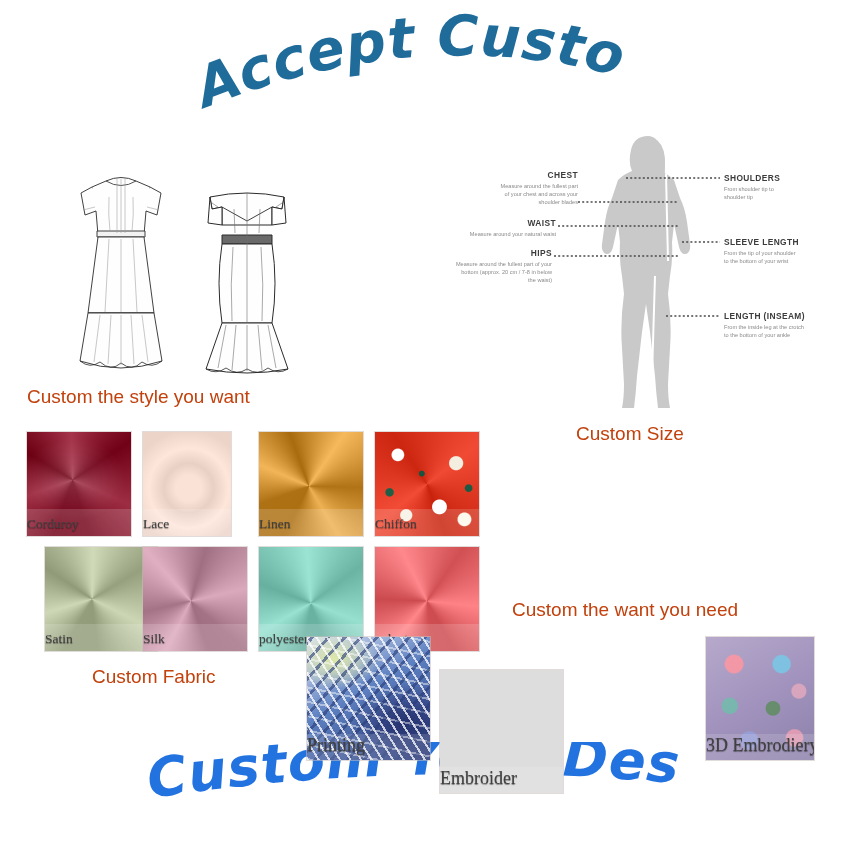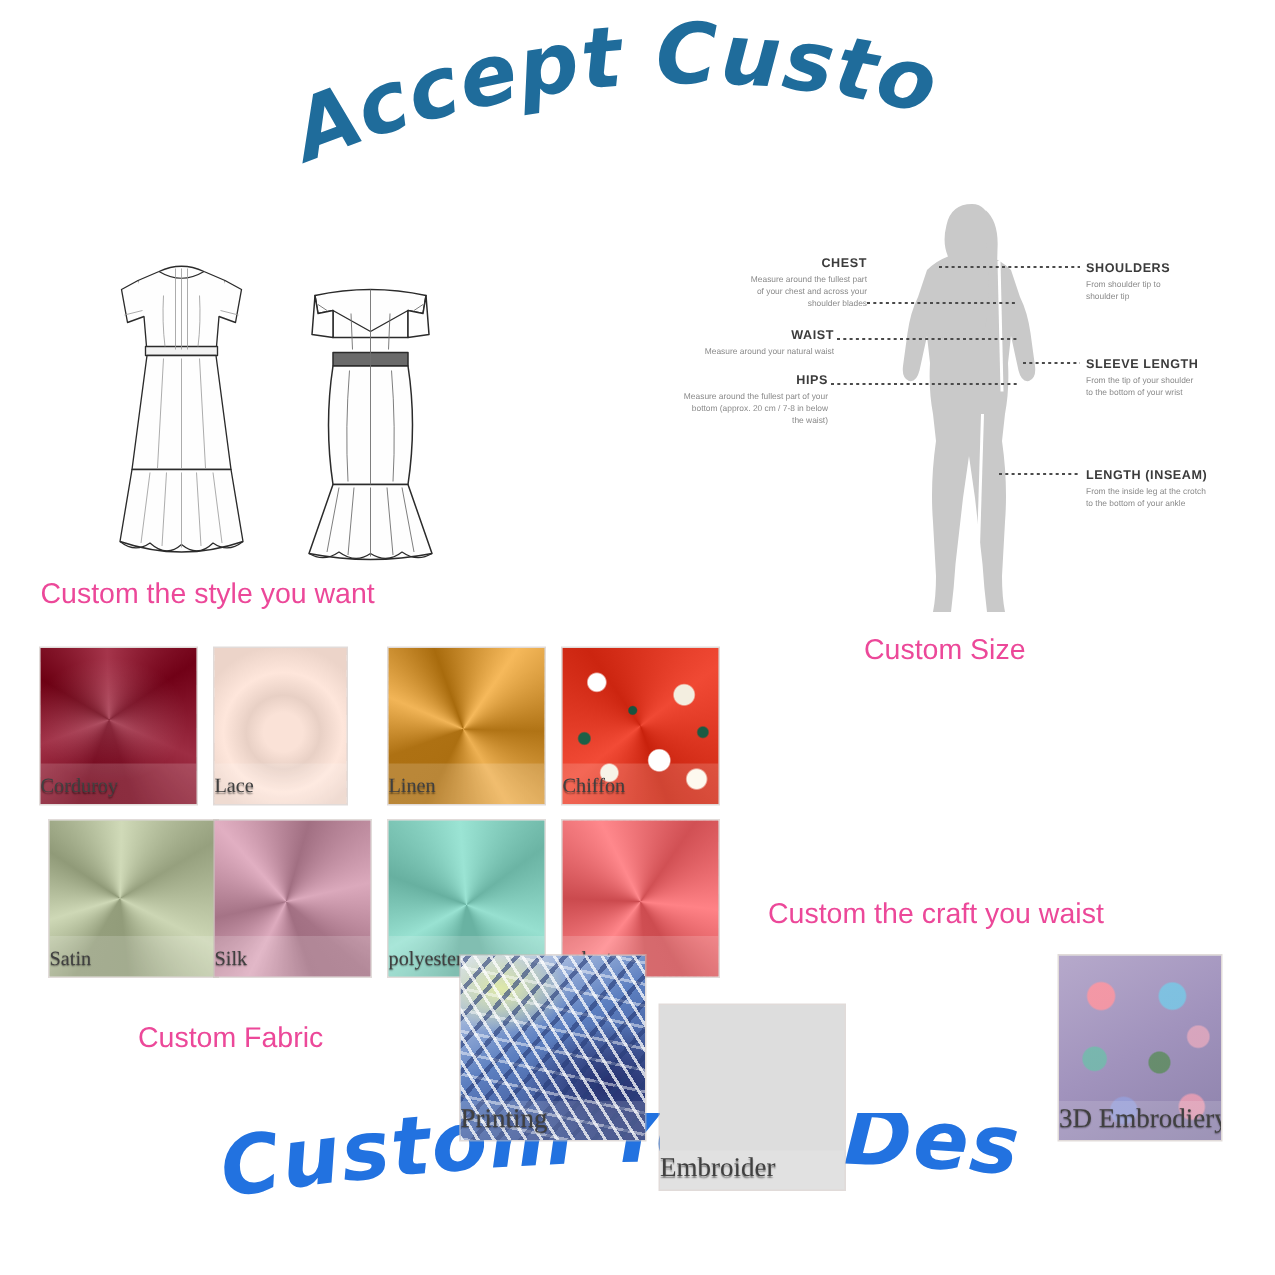--- a/index.html
+++ b/index.html
@@ -38,26 +38,26 @@
     font-weight:700;
     letter-spacing:1px;
   }
 
   
   .caption{
     position:absolute;
     font-family:"Liberation Sans", sans-serif;
     font-size:19px;
     font-weight:400;
-    color:#ec4899;
+    color:#c2410c;
     white-space:nowrap;
   }
   #cap-style{left:27px;top:386px;}
   #cap-size{left:576px;top:423px;}
-  #cap-fabric{left:92px;top:666px;margin-top:16px;}
+  #cap-fabric{left:92px;top:666px;}
   #cap-craft{left:512px;top:599px;}
 
   
   .sketch{position:absolute;}
   #sketch-a{left:62px;top:163px;width:118px;height:215px;}
   #sketch-b{left:188px;top:163px;width:118px;height:215px;}
   .sketch svg{display:block;width:100%;height:100%;}
 
   
   #size-chart{
@@ -257,21 +257,21 @@
         <text class="mg-title" x="272" y="193" text-anchor="start">LENGTH (INSEAM)</text>
         <text class="mg-desc" x="272" y="203" text-anchor="start">From the inside leg at the crotch</text>
         <text class="mg-desc" x="272" y="211" text-anchor="start">to the bottom of your ankle</text>
       </g>
     </svg>
   </div>
 
   <div class="caption" id="cap-style">Custom the style you want</div>
   <div class="caption" id="cap-size">Custom Size</div>
   <div class="caption" id="cap-fabric">Custom Fabric</div>
-  <div class="caption" id="cap-craft">Custom the craft you waist</div>
+  <div class="caption" id="cap-craft">Custom the want you need</div>
 
   <div id="fabric-grid"></div>
 
   <div id="craft-grid"></div>
 
   <div class="footline">
     <svg viewBox="0 0 850 106" xmlns="http://www.w3.org/2000/svg">
       <defs>
         <path id="arcBot" d="M 150,56 Q 400,18 665,40"></path>
       </defs>
@@ -294,21 +294,21 @@
     <div class="swatch " style="left: 259px; top: 432px; width: 104px; height: 104px;">
       <div class="tex" style="background: conic-gradient(from 250deg at 48% 52%, rgb(174, 113, 19), rgb(242, 181, 87) 12%, rgb(168, 107, 13) 25%, rgb(246, 185, 91) 40%, rgb(176, 115, 21) 56%, rgb(238, 177, 83) 72%, rgb(172, 111, 17) 88%, rgb(174, 113, 19)), radial-gradient(circle at 48% 52%, rgba(255, 230, 170, 0.5), rgba(0, 0, 0, 0) 40%), repeating-linear-gradient(45deg, rgba(0, 0, 0, 0.06) 0px, rgba(0, 0, 0, 0.06) 2px, rgba(255, 255, 255, 0.06) 2px, rgba(255, 255, 255, 0.06) 4px), linear-gradient(rgb(216, 155, 61), rgb(216, 155, 61));"></div>
       <div class="band"></div>
       <div class="lbl">Linen</div>
     </div>
     <div class="swatch " style="left: 375px; top: 432px; width: 104px; height: 104px;">
       <div class="tex" style="background: radial-gradient(circle at 22% 22%, rgb(255, 255, 255) 0px, rgb(255, 255, 255) 5%, rgba(0, 0, 0, 0) 6%), radial-gradient(circle at 78% 30%, rgb(243, 238, 224) 0px, rgb(243, 238, 224) 6%, rgba(0, 0, 0, 0) 7%), radial-gradient(circle at 62% 72%, rgb(255, 255, 255) 0px, rgb(255, 255, 255) 7%, rgba(0, 0, 0, 0) 8%), radial-gradient(circle at 30% 80%, rgb(246, 241, 228) 0px, rgb(246, 241, 228) 5%, rgba(0, 0, 0, 0) 6%), radial-gradient(circle at 86% 84%, rgb(253, 248, 236) 0px, rgb(253, 248, 236) 5%, rgba(0, 0, 0, 0) 6%), radial-gradient(circle at 45% 40%, rgb(23, 83, 63) 0px, rgb(23, 83, 63) 3%, rgba(0, 0, 0, 0) 4%), radial-gradient(circle at 14% 58%, rgb(29, 96, 71) 0px, rgb(29, 96, 71) 3.4%, rgba(0, 0, 0, 0) 4.4%), radial-gradient(circle at 90% 54%, rgb(27, 91, 67) 0px, rgb(27, 91, 67) 3%, rgba(0, 0, 0, 0) 4%), conic-gradient(from 160deg, rgb(200, 33, 12), rgb(242, 75, 54) 20%, rgb(204, 37, 16) 46%, rgb(240, 73, 52) 70%, rgb(200, 33, 12)), linear-gradient(rgb(226, 59, 38), rgb(226, 59, 38));"></div>
       <div class="band"></div>
       <div class="lbl">Chiffon</div>
     </div>
-    <div class="swatch " style="left: 33px; top: 547px; width: 112px; height: 104px;">
+    <div class="swatch " style="left: 45px; top: 547px; width: 112px; height: 104px;">
       <div class="tex" style="background: conic-gradient(from 210deg at 42% 50%, rgb(148, 158, 124), rgb(206, 216, 182) 12%, rgb(144, 154, 120) 26%, rgb(208, 218, 184) 42%, rgb(150, 160, 126) 58%, rgb(204, 214, 180) 74%, rgb(146, 156, 122) 90%, rgb(148, 158, 124)), radial-gradient(circle at 42% 50%, rgba(255, 255, 255, 0.45), rgba(0, 0, 0, 0) 36%), linear-gradient(rgb(178, 188, 154), rgb(178, 188, 154));"></div>
       <div class="band"></div>
       <div class="lbl">Satin</div>
     </div>
     <div class="swatch " style="left: 143px; top: 547px; width: 104px; height: 104px;">
       <div class="tex" style="background: conic-gradient(from 160deg at 46% 52%, rgb(161, 111, 130), rgb(221, 171, 190) 13%, rgb(165, 115, 134) 27%, rgb(225, 175, 194) 44%, rgb(161, 111, 130) 60%, rgb(219, 169, 188) 77%, rgb(165, 115, 134) 92%, rgb(161, 111, 130)), radial-gradient(circle at 46% 52%, rgba(255, 255, 255, 0.4), rgba(0, 0, 0, 0) 38%), linear-gradient(rgb(195, 145, 164), rgb(195, 145, 164));"></div>
       <div class="band"></div>
       <div class="lbl">Silk</div>
     </div>
     <div class="swatch " style="left: 259px; top: 547px; width: 104px; height: 104px;">

